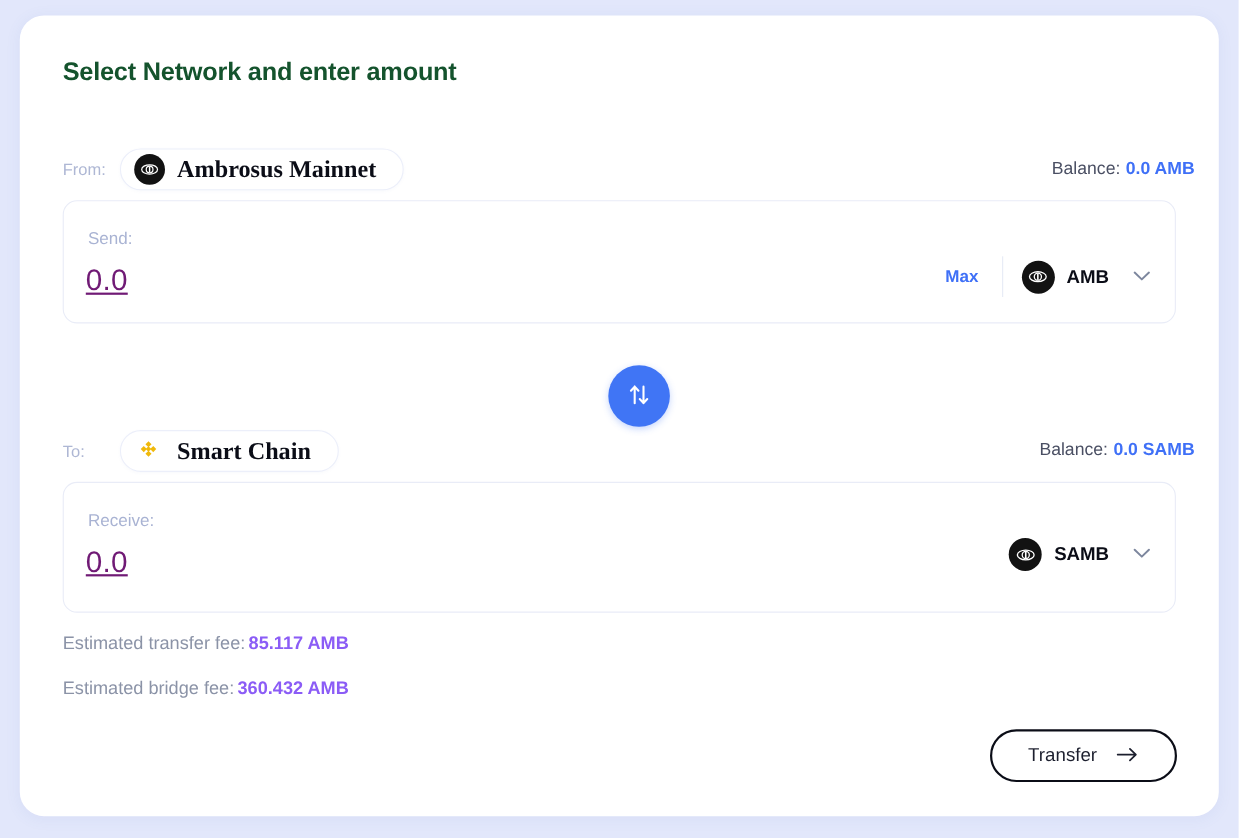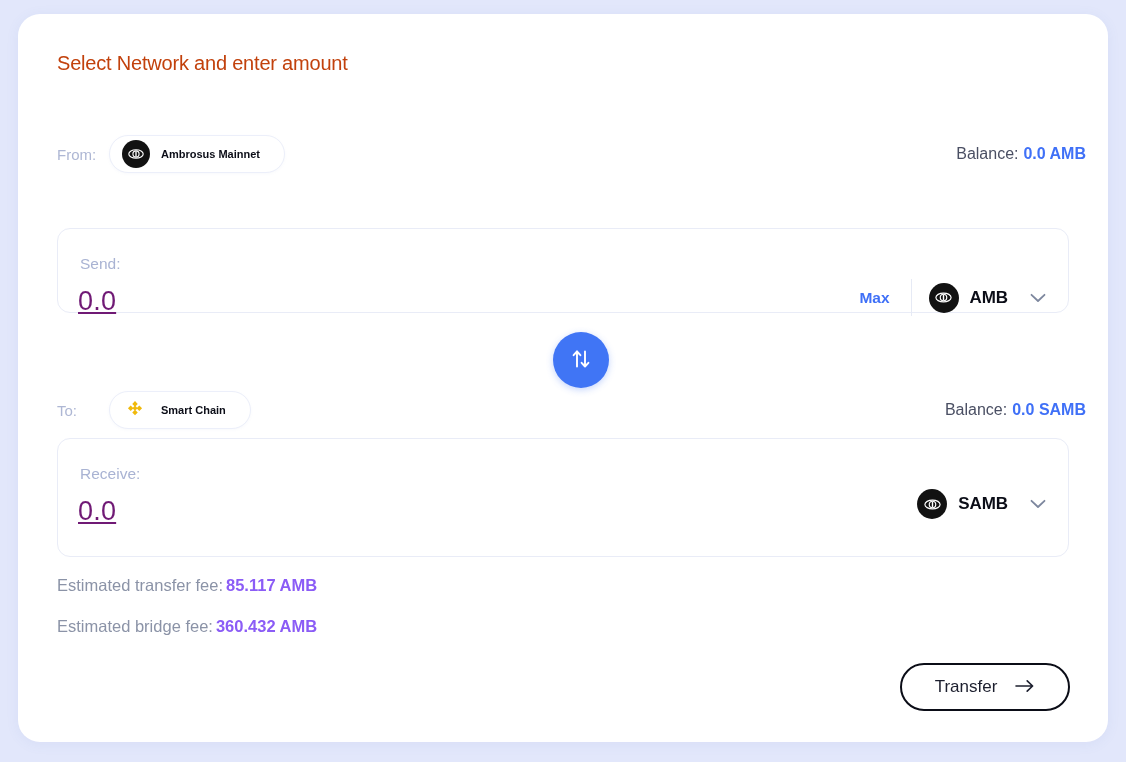--- a/index.html
+++ b/index.html
@@ -25,23 +25,23 @@
     background: #ffffff;
     border-radius: 22px;
     box-shadow: 0 2px 14px rgba(90, 110, 190, 0.07);
   }
 
   
   #page-title {
     position: absolute;
     left: 39px;
     top: 38px;
-    font-size: 20px;
-    font-weight: normal;
-    color: #c2410c;
+    font-size: 23px;
+    font-weight: bold;
+    color: #14532d;
     letter-spacing: -0.2px;
   }
 
   
   .network-row {
     position: absolute;
     left: 39px;
     right: 22px;
     height: 38px;
     display: flex;
@@ -64,24 +64,25 @@
     gap: 11px;
     height: 38px;
     padding: 0 24px 0 12px;
     border: 1px solid #eceffa;
     border-radius: 19px;
     background: #ffffff;
     box-shadow: 0 1px 3px rgba(120, 135, 200, 0.05);
     cursor: pointer;
   }
   .network-name {
-    font-size: 11px;
+    font-size: 22px;
     font-weight: bold;
     color: #0b0d17;
     white-space: nowrap;
+    font-family: Liberation Serif, serif;
   }
 
   
   .amb-mark {
     position: relative;
     width: 28px;
     height: 28px;
     border-radius: 50%;
     background: #121212;
     flex: 0 0 auto;
@@ -114,21 +115,21 @@
 
   
   .amount-box {
     position: absolute;
     left: 39px;
     width: 1012px;
     border: 1px solid #e9ecf7;
     border-radius: 13px;
     background: #ffffff;
   }
-  #send-box    { top: 168px; height: 85px; margin-top: 46px; }
+  #send-box    { top: 168px; height: 112px; }
   #receive-box { top: 424px; height: 119px; }
 
   .box-label {
     position: absolute;
     left: 22px;
     top: 26px;
     font-size: 15.5px;
     color: #a9b3d3;
   }
   .box-value {

